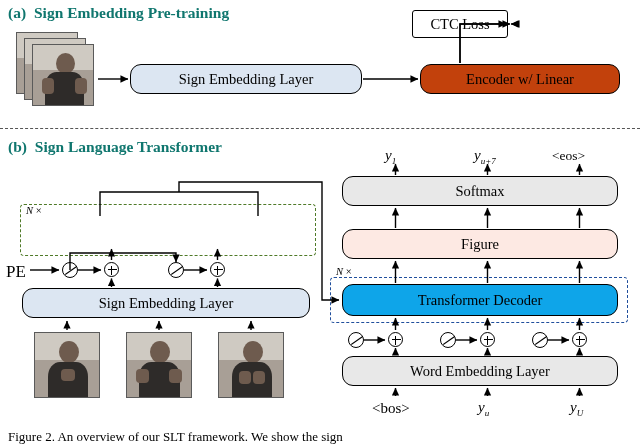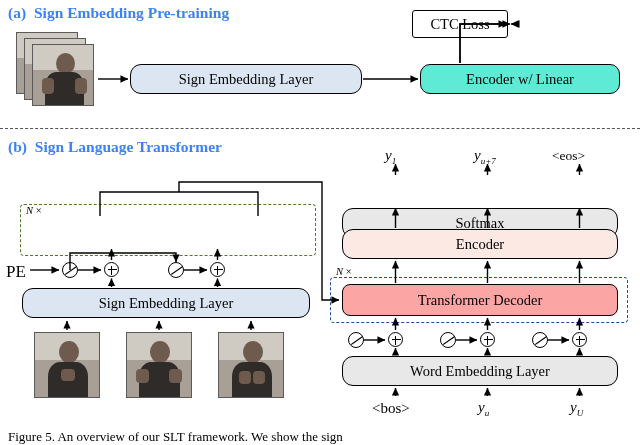--- a/index.html
+++ b/index.html
@@ -7,36 +7,36 @@
     width:640px;height:445px;background:#ffffff;
     font-family:"Liberation Serif", serif;
     position:relative;overflow:hidden;
   }
   .fig{position:absolute;left:0;top:0;width:640px;height:445px;}
   .abs{position:absolute;}
 
   
   .title{
     font-family:"Liberation Serif", serif;
-    font-size:15.5px;font-weight:bold;color:#3b82f6;white-space:nowrap;
+    font-size:15.5px;font-weight:bold;color:#0f766e;white-space:nowrap;
   }
 
   
   .box{
     position:absolute;box-sizing:border-box;
     border:1.3px solid #000;border-radius:11px;
     display:flex;align-items:center;justify-content:center;
     font-size:14.5px;color:#000;white-space:nowrap;
     font-family:"Liberation Serif", serif;
   }
   .box.sq{border-radius:3px;}
   .blue{background:#dce6f2;}
-  .green{background:#5eead4;border-radius:10px;}
+  .green{background:#c2410c;}
   .peach{background:#fde9e3;}
-  .cream{background:#fca5a5;border-radius:8px;}
+  .cream{background:#0ea5e9;}
   .gray{background:#e8e8e8;}
   .white{background:#ffffff;}
 
   
   .dash{
     position:absolute;box-sizing:border-box;border-radius:4px;
   }
   .dash-green{border:1.4px dashed #4f7a28;}
   .dash-blue{border:1.4px dashed #1f4e9c;}
 
@@ -194,26 +194,26 @@
   </div>
   <div class="vid" style="left:218px;top:332px;width:66px;height:66px;">
     <div class="sky"></div>
       <div class="wall"></div>
     <div class="head" style="left:24px;top:8px;width:20px;height:22px;"></div>
     <div class="torso" style="left:13px;top:29px;width:40px;height:37px;"></div>
     <div class="arm" style="left:20px;top:38px;width:12px;height:13px;"></div>
     <div class="arm" style="left:34px;top:38px;width:12px;height:13px;"></div>
   </div>
 
-  <div class="box gray" style="left:342px;top:176px;width:276px;height:30px;margin-top:32px;">
+  <div class="box gray" style="left:342px;top:176px;width:276px;height:30px;">
     <span>Softmax</span>
   </div>
 
   <div class="box peach" style="left:342px;top:229px;width:276px;height:30px;">
-    <span>Encoder</span>
+    <span>Figure</span>
   </div>
 
   <div class="dash dash-blue" style="left:330px;top:277px;width:298px;height:46px;"></div>
   <div class="math mathup small" style="left:336px;top:266px;">
     <span style="font-style:italic;">N</span> <span>×</span>
   </div>
   <div class="box cream" style="left:342px;top:284px;width:276px;height:32px;">
     <span>Transformer Decoder</span>
   </div>
 
@@ -325,15 +325,15 @@
       <line x1="395.5" y1="175" x2="395.5" y2="164" marker-end="url(#ah)"></line>
       <line x1="487.5" y1="175" x2="487.5" y2="164" marker-end="url(#ah)"></line>
       <line x1="579.5" y1="175" x2="579.5" y2="164" marker-end="url(#ah)"></line>
 
       <line x1="395.5" y1="396" x2="395.5" y2="388" marker-end="url(#ah)"></line>
       <line x1="487.5" y1="396" x2="487.5" y2="388" marker-end="url(#ah)"></line>
       <line x1="579.5" y1="396" x2="579.5" y2="388" marker-end="url(#ah)"></line>
     </g>
   </svg>
 
-  <div class="caption">Figure 5. An overview of our SLT framework. We show the sign</div>
+  <div class="caption">Figure 2. An overview of our SLT framework. We show the sign</div>
 
 </div>
 
 </body></html>

